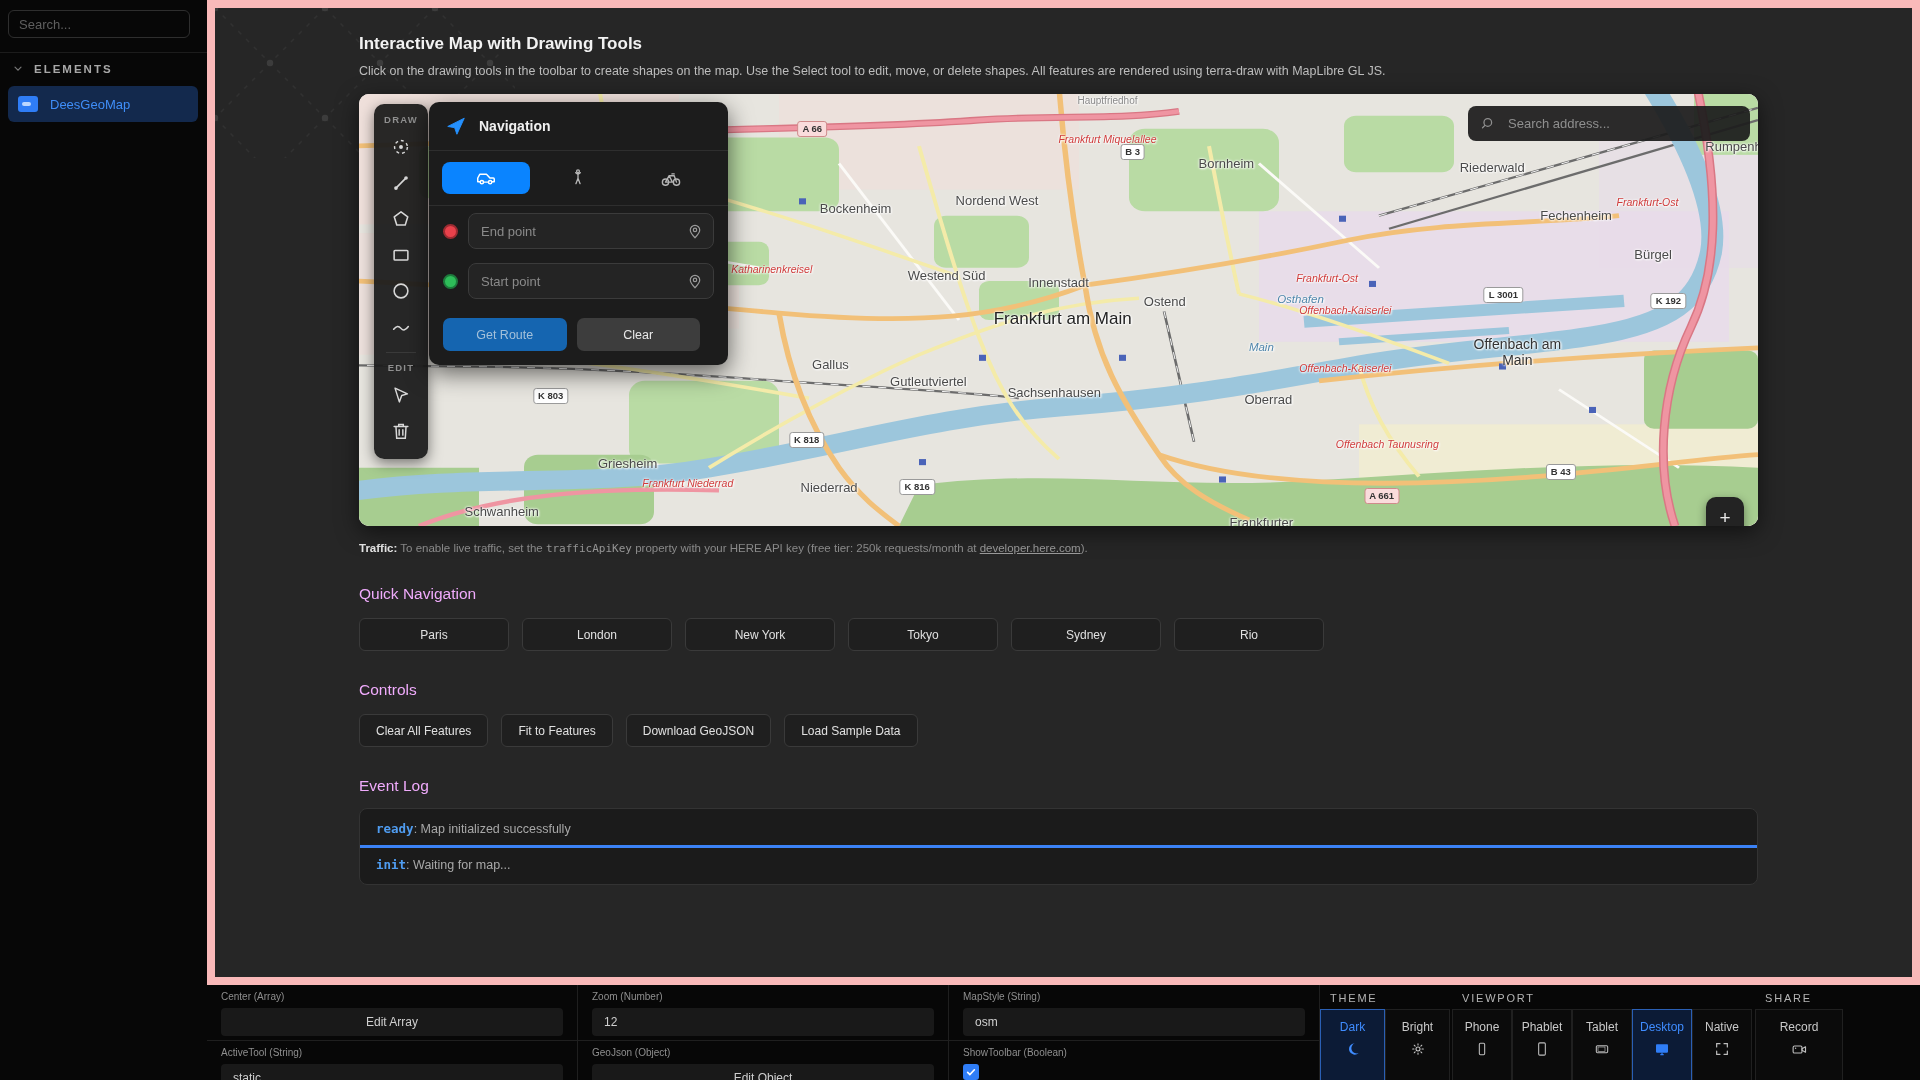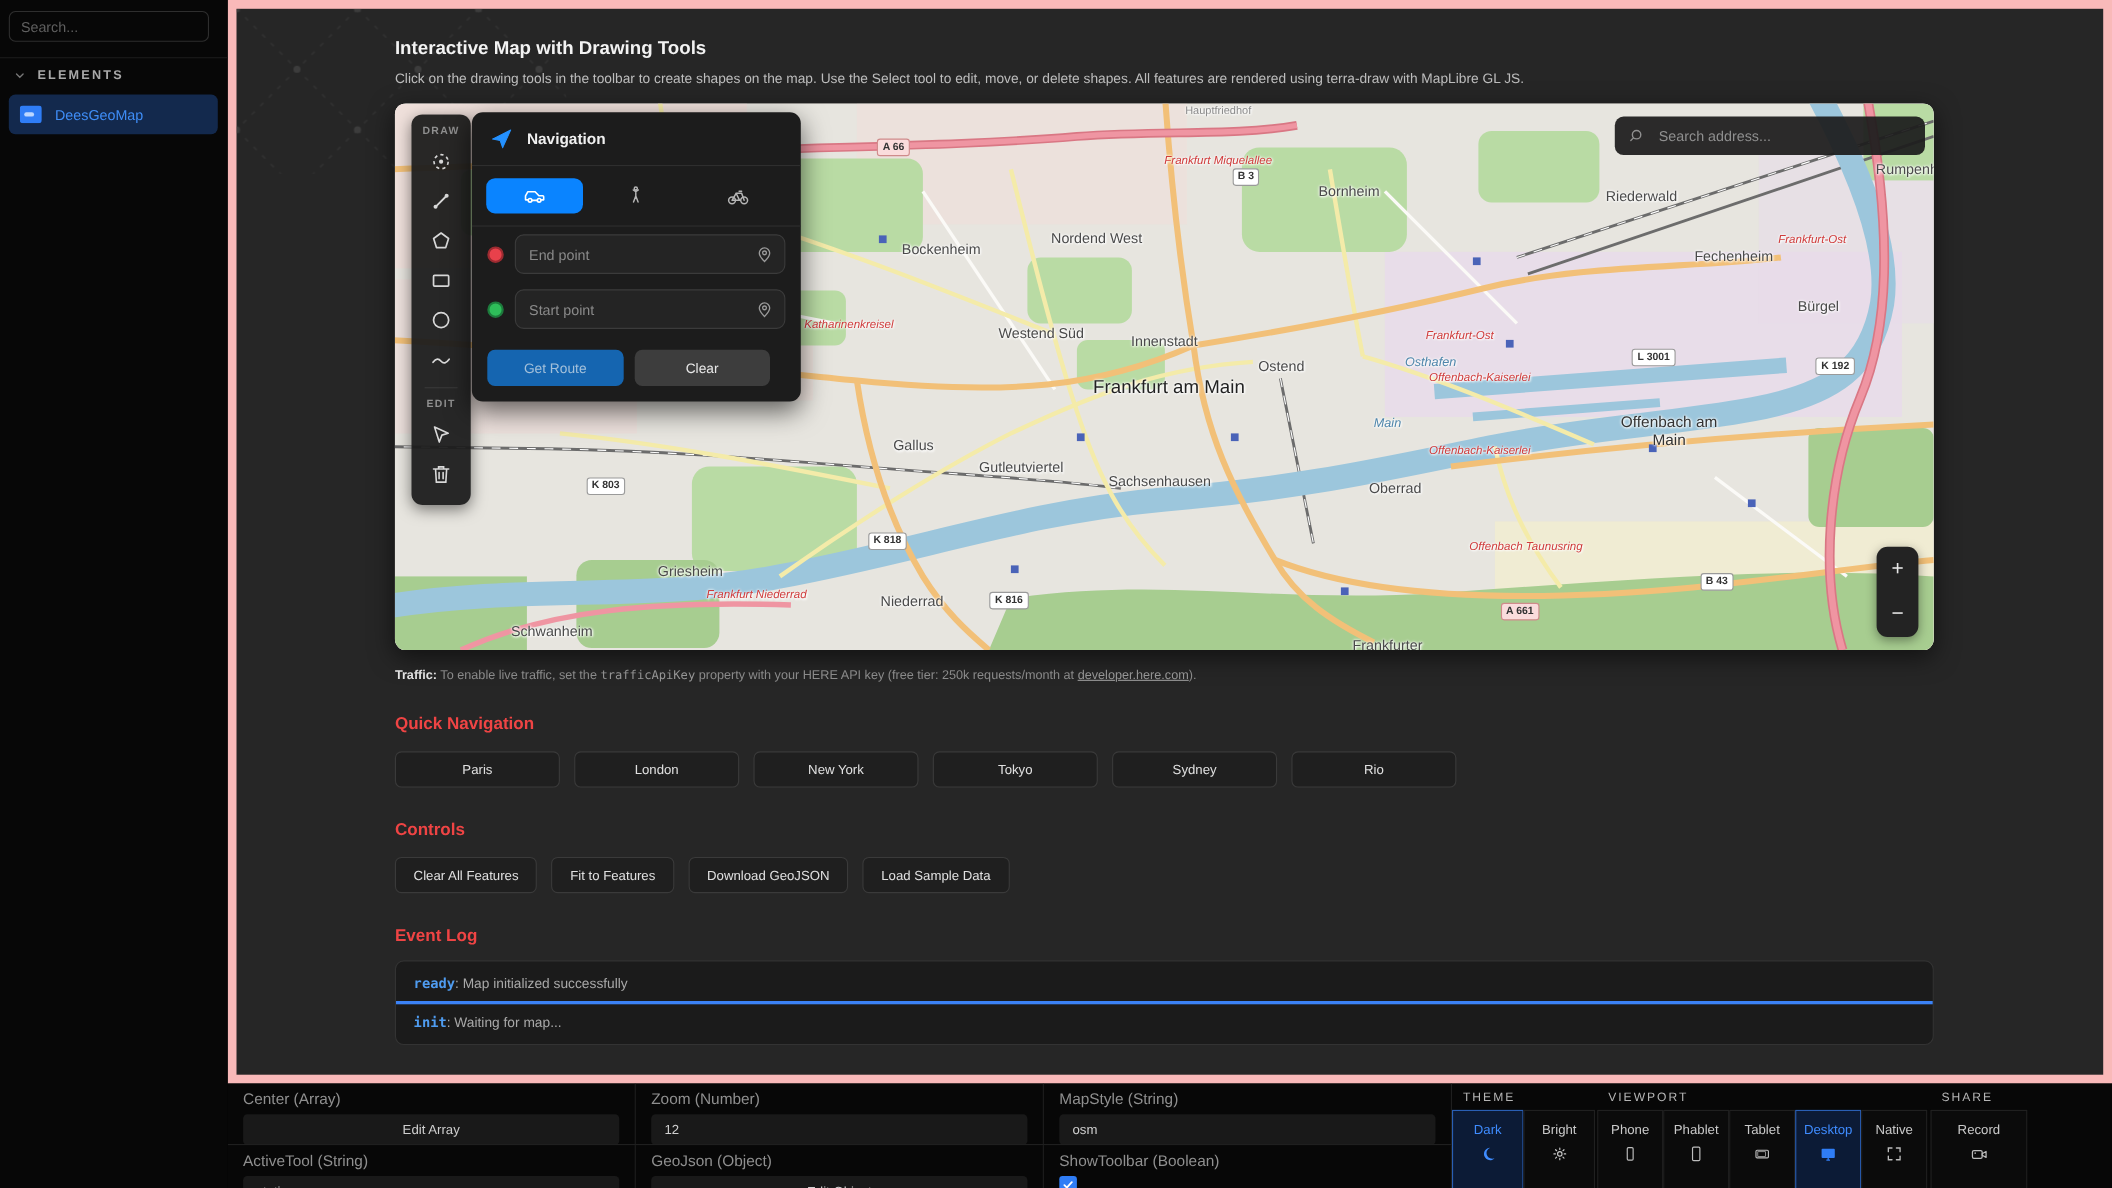--- a/index.html
+++ b/index.html
@@ -20,21 +20,21 @@
 
   
   .main-frame{position:absolute;left:207px;top:0;width:1713px;height:985px;border:8px solid #f9b9b9;background:#262626;}
   .canvas{position:relative;width:100%;height:100%;overflow:hidden;}
   .canvas-pattern{position:absolute;inset:0;}
   .content{position:absolute;left:144px;top:0;width:1399px;}
   .page-title{margin:26px 0 0 0;color:#f2f2f2;font-size:17px;font-weight:bold;}
   .page-desc{margin:10px 0 0 0;color:#bdbdbd;font-size:12.5px;}
 
   
-  .map-card{position:relative;margin-top:16px;width:1399px;height:497px;border-radius:10px;overflow:hidden;
+  .map-card{position:relative;margin-top:16px;width:1399px;height:432px;border-radius:10px;overflow:hidden;
     background:#e7e5df;box-shadow:0 6px 22px rgba(0,0,0,.55);}
   .map-svg{position:absolute;inset:0;width:100%;height:100%;}
   .maplabel{position:absolute;transform:translate(-50%,-50%);white-space:nowrap;color:#4a4a4a;font-size:13px;
     text-shadow:0 0 3px #fff,0 0 2px #fff,1px 1px 2px #fff;pointer-events:none;}
   .maplabel.tiny{font-size:10px;color:#8a8a8a;}
   .maplabel.city{font-size:17px;color:#222;white-space:normal;width:140px;text-align:center;line-height:1.12;}
   .maplabel.city-sm{font-size:14px;color:#333;white-space:normal;width:110px;text-align:center;line-height:1.12;}
   .maplabel.water{font-style:italic;color:#4f86ab;font-size:11.5px;}
   .maplabel.junction{color:#cf3b3b;font-size:10.5px;font-style:italic;}
   .shield{position:absolute;transform:translate(-50%,-50%);font-size:9.5px;font-weight:bold;color:#333;
@@ -77,37 +77,37 @@
   .map-search input::placeholder{color:#8f8f8f;}
   .zoom-pill{position:absolute;right:14px;top:403px;width:38px;height:82px;background:#232323;border-radius:10px;
     display:flex;flex-direction:column;z-index:3;box-shadow:0 3px 10px rgba(0,0,0,.4);}
   .zoom-btn{flex:1;display:flex;align-items:center;justify-content:center;color:#e8e8e8;font-size:19px;cursor:pointer;}
 
   
   .traffic{margin:16px 0 0 0;color:#8f8f8f;font-size:11.5px;}
   .traffic b{color:#e8e8e8;}
   .traffic code{font-family:"DejaVu Sans Mono",monospace;font-size:11px;color:#9a9a9a;}
   .traffic a{color:#9a9a9a;text-decoration:underline;cursor:pointer;}
-  .h2{margin:30px 0 0 0;color:#ef4444;font-size:15.5px;font-weight:bold;}
+  .h2{margin:30px 0 0 0;color:#f0abfc;font-size:15.5px;font-weight:normal;}
   .btn-row{margin-top:15px;display:flex;gap:13px;}
   .city-btn{width:150px;height:33px;background:#1f1f1f;border:1px solid #3a3a3a;border-radius:6px;
     color:#e0e0e0;font-size:12px;cursor:pointer;}
   .ctl-btn{height:33px;background:#1f1f1f;border:1px solid #3a3a3a;border-radius:6px;color:#e0e0e0;
     font-size:12px;cursor:pointer;padding:0 16px;}
   .log-box{margin-top:13px;width:1399px;background:#1b1b1b;border:1px solid #333;border-radius:8px;padding:3px 0;}
   .log-entry{padding:9px 16px;font-family:"DejaVu Sans Mono",monospace;font-size:12.5px;color:#a8a8a8;
     border-bottom:3px solid #3b82f6;}
   .log-entry:last-child{border-bottom:none;}
   .log-tag{color:#4f9cf0;font-weight:bold;font-family:"DejaVu Sans Mono",monospace;}
 
   
   .bottom-bar{position:absolute;left:207px;top:985px;width:1713px;height:95px;background:#070707;overflow:hidden;}
   .props-grid{position:absolute;left:0;top:0;width:1113px;}
   .pcell{position:absolute;width:371px;height:55px;padding:6px 14px 0 14px;border-right:1px solid #1f1f1f;}
-  .pcell .plabel{color:#8f8f8f;font-size:14px;}
+  .pcell .plabel{color:#8f8f8f;font-size:10px;}
   .pcontrol{margin-top:6px;width:100%;height:28px;background:#191919;border:none;border-radius:4px;
     color:#cfcfcf;font-size:12px;}
   button.pcontrol{cursor:pointer;}
   input.pcontrol{padding:0 12px;outline:none;}
   .checkbox{margin-top:6px;width:16px;height:16px;background:#2f7df6;border-radius:3px;display:flex;
     align-items:center;justify-content:center;cursor:pointer;}
   .prow-div{position:absolute;left:0;top:55px;width:1113px;height:1px;background:#1f1f1f;}
 
   .bgroup{position:absolute;top:0;height:110px;}
   .bgroup-label{color:#b5b5b5;font-size:11px;letter-spacing:1.8px;padding:7px 0 5px 10px;}

